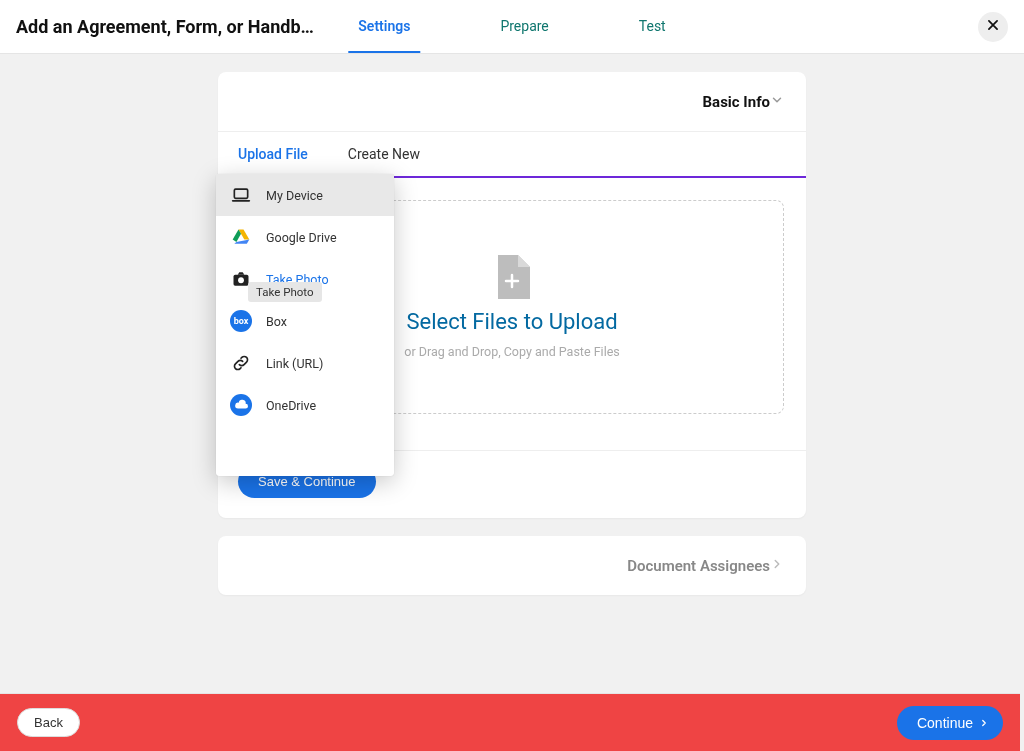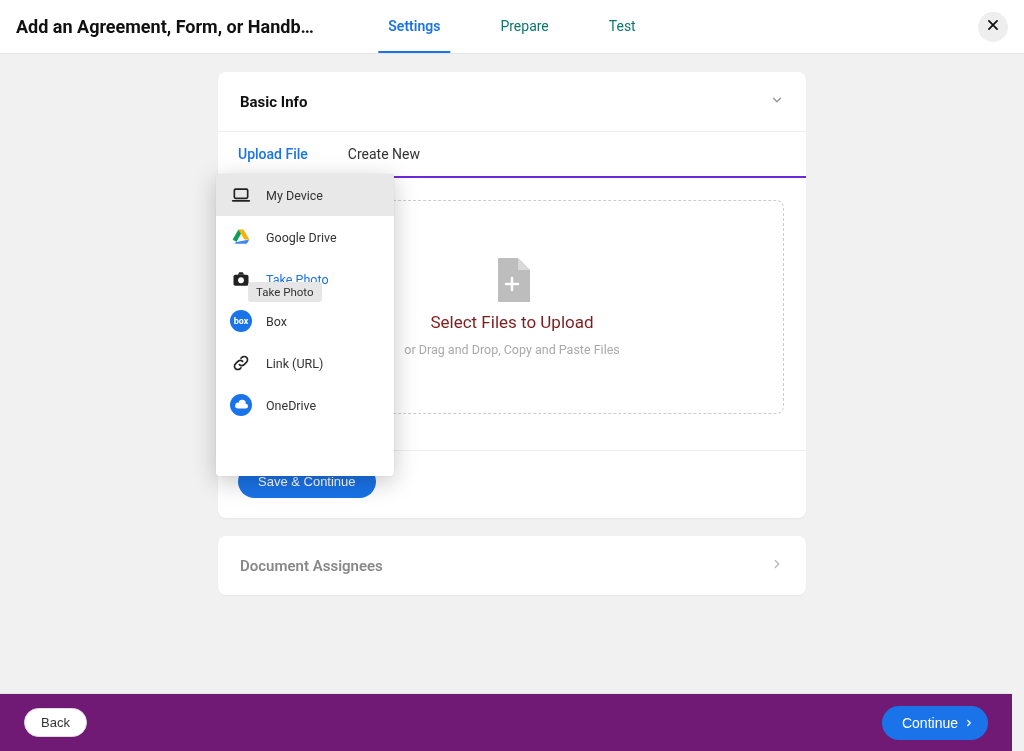--- a/index.html
+++ b/index.html
@@ -27,21 +27,21 @@
     max-width: 330px;
     white-space: nowrap;
     overflow: hidden;
     text-overflow: ellipsis;
   }
   .header-tabs {
     position: absolute;
     left: 50%;
     transform: translateX(-50%);
     display: flex;
-    gap: 40px;
+    gap: 70px;
     height: 100%;
     align-items: center;
   }
   .header-tab {
     font-size: 14px;
     color: #0f766e;
     cursor: pointer;
     height: 100%;
     display: flex;
     align-items: center;
@@ -77,21 +77,21 @@
   }
   .card {
     background: #fff;
     width: 588px;
     border-radius: 8px;
     box-shadow: 0 1px 2px rgba(0,0,0,0.04);
   }
   .card-header {
     padding: 20px 22px;
     display: flex;
-    justify-content: space-between;
+    justify-content: flex-end;
     align-items: center;
     cursor: pointer;
   }
   .card-title { font-size: 15px; font-weight: 700; color: #111; }
   .card-title.muted { color: #888; font-weight: 600; }
   .chevron svg { width: 14px; height: 14px; fill: #999; }
   .card-divider { border-top: 1px solid #eee; }
   .subtabs {
     display: flex;
     gap: 20px;
@@ -112,49 +112,49 @@
     border-radius: 8px;
     height: 214px;
     display: flex;
     flex-direction: column;
     align-items: center;
     justify-content: center;
     gap: 10px;
     color: #555;
   }
   .file-icon { width: 36px; height: 44px; position: relative; }
-  .upload-title { font-size: 17px; color: #7f1d1d; font-weight: 400; }
+  .upload-title { font-size: 22px; color: #0369a1; font-weight: 400; }
   .upload-sub { font-size: 12.5px; color: #aaa; }
   .card-footer {
     padding: 14px 20px 20px;
     display: flex;
     justify-content: flex-start;
     border-top: 1px solid #eee;
   }
   .btn-primary {
     background: #1a73e8;
     color: #fff;
     border: none;
     border-radius: 18px;
     padding: 9px 20px;
     font-size: 13px;
     cursor: pointer;
   }
   .footer {
     position: absolute;
     bottom: 0;
     left: 0;
-    right: 12px;
+    right: 4px;
     height: 58px;
-    background: #701a75;
+    background: #ef4444;
     border-top: 1px solid #e5e5e5;
     display: flex;
     align-items: center;
     justify-content: space-between;
-    padding: 0 24px;
+    padding: 0 17px;
   }
   .btn-back {
     background: #fff;
     border: 1px solid #ddd;
     border-radius: 16px;
     padding: 6px 16px;
     font-size: 13px;
     color: #333;
     cursor: pointer;
   }

